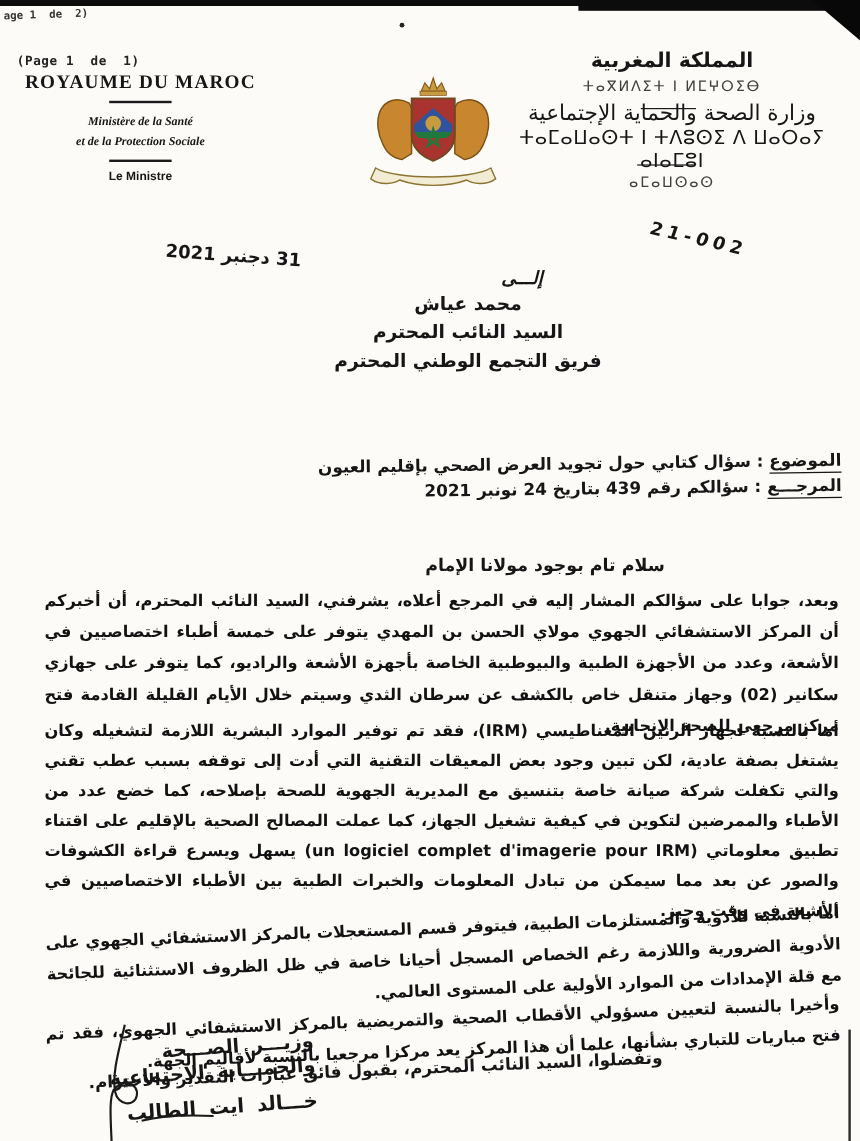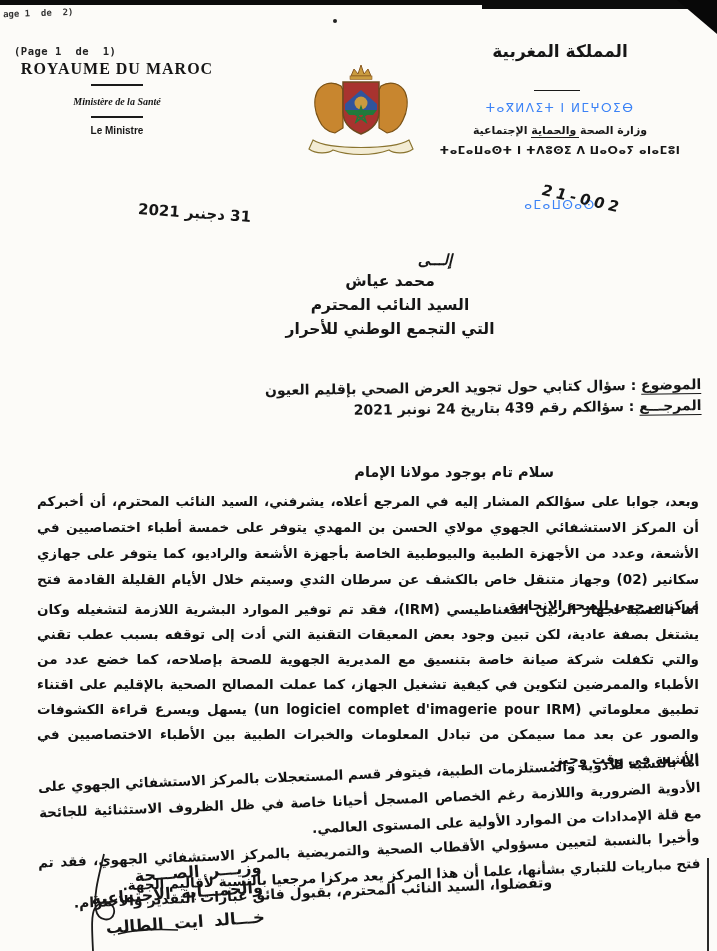--- a/index.html
+++ b/index.html
@@ -27,38 +27,38 @@
   .hdr-fr { position:absolute; left:8px; top:60px; width:218px; text-align:center;
     font-family:"Liberation Serif", serif; }
   .hdr-fr .country { font-size:16px; font-weight:bold; letter-spacing:1px; }
   .rule { width:52px; border-top:2.5px solid #1a1a1a; margin:6px auto 7px auto; }
   .hdr-fr .ministry { font-size:10px; font-weight:bold; line-height:17px;font-style:italic; }
   .hdr-fr .minister { font-size:10px; font-weight:bold; font-family:"Liberation Sans", sans-serif; }
 
   
   .hdr-ar { position:absolute; right:12px; top:40px; width:290px; text-align:center; direction:rtl; }
   .hdr-ar .ar1 { font-size:17px; font-weight:bold; line-height:23px; }
-  .hdr-ar .tif { font-size:12px; line-height:19px; letter-spacing:1.5px; color:#3b82f6;margin-top:36px; }
-  .hdr-ar .ar2 { font-size:11px; font-weight:bold; line-height:21px; margin-top:2px; }
-  .hdr-ar .tif2 { font-size:11px; line-height:19px; letter-spacing:.5px;font-weight:bold; }
+  .hdr-ar .tif { font-size:12px; line-height:19px; letter-spacing:1.5px; color:#404040; }
+  .hdr-ar .ar2 { font-size:18px; font-weight:normal; line-height:21px; margin-top:2px; }
+  .hdr-ar .tif2 { font-size:16px; line-height:19px; letter-spacing:.5px; }
   .hdr-ar .ar3 { font-size:14px; font-weight:bold; line-height:20px; margin-top:3px; }
   .tif-underline { position:absolute; height:0; border-top:1.5px solid #1a1a1a; }
 
   
   .emblem { position:absolute; left:299px; top:60px; width:124px; height:98px; }
 
   
   .date-stamp { position:absolute; left:138px; top:204px; direction:rtl;
     font-size:15px; font-weight:bold; letter-spacing:2px; transform:rotate(4deg); }
   .ref-hand { position:absolute; left:541px; top:190px; font-size:15px; font-weight:600;
     letter-spacing:4px; transform:rotate(13deg) skewX(-6deg); }
 
   
   .addressee { position:absolute; left:278px; top:223px; width:224px; text-align:center; direction:rtl; }
-  .addressee .to { font-size:15px; font-weight:bold; font-style:italic; transform:translateX(45px);margin-top:28px; }
+  .addressee .to { font-size:15px; font-weight:bold; font-style:italic; transform:translateX(45px); }
   .addressee .l { font-size:15.5px; font-weight:bold; line-height:24px; }
 
   
   .meta { position:absolute; right:16px; top:374px; width:500px; direction:rtl; text-align:right;
     font-size:14px; font-weight:bold; line-height:21px; transform:rotate(-0.8deg); transform-origin:right top; }
   .meta .lbl { border-bottom:1.8px solid #161616; padding-bottom:1px; }
 
   
   .salutation { position:absolute; right:163px; top:464px; font-size:14.5px; font-weight:bold; direction:rtl; }
   .bodyp { position:absolute; right:18px; width:662px; direction:rtl; text-align:justify;
@@ -89,20 +89,21 @@
   <div class="scan-dot"></div>
   <div class="scan-edge-line"></div>
 
   <div class="pageinfo-top">age 1  de  2)</div>
   <div class="pageinfo">(Page 1  de  1)</div>
 
   <div class="hdr-fr">
     <div class="country">ROYAUME DU MAROC</div>
     <div class="rule"></div>
     <div class="ministry">Ministère de la Santé</div>
+    <div class="ministry">et de la Protection Sociale</div>
     <div class="rule"></div>
     <div class="minister">Le Ministre</div>
   </div>
 
   <div class="emblem">
     <svg viewBox="0 0 124 98" width="124" height="98">
       <path d="M52 16 l3 -7 4 5 3 -9 3 9 4 -5 3 7 z" fill="#c99b3f" stroke="#8a5a22" stroke-width="1"></path>
       <rect x="51" y="16" width="22" height="3.5" fill="#c99b3f" stroke="#8a5a22" stroke-width="0.6"></rect>
       <path d="M42 26 c-10 -6 -20 -2 -24 6 c-4 9 -2 20 2 28 c3 7 9 12 16 13 l8 -5 v-38 z" fill="#c8862f" stroke="#7a5216" stroke-width="1.2"></path>
       <path d="M82 26 c10 -6 20 -2 24 6 c4 9 2 20 -2 28 c-3 7 -9 12 -16 13 l-8 -5 v-38 z" fill="#c8862f" stroke="#7a5216" stroke-width="1.2"></path>
@@ -125,21 +126,21 @@
   <div class="tif-underline" style="left:534px; top:90px; width:46px;"></div>
   <div class="tif-underline" style="left:531px; top:137px; width:48px;"></div>
 
   <div class="date-stamp" lang="ar">31 دجنبر 2021</div>
   <div class="ref-hand">21-002</div>
 
   <div class="addressee" lang="ar">
     <div class="to">إلـــى</div>
     <div class="l">محمد عياش</div>
     <div class="l">السيد النائب المحترم</div>
-    <div class="l">التي التجمع الوطني للأحرار</div>
+    <div class="l">فريق التجمع الوطني المحترم</div>
   </div>
 
   <div class="meta" lang="ar">
     <div><span class="lbl">الموضوع</span><span> : سؤال كتابي حول تجويد العرض الصحي بإقليم العيون</span></div>
     <div><span class="lbl">المرجـــع</span><span> : سؤالكم رقم 439 بتاريخ 24 نونبر 2021</span></div>
   </div>
 
   <div class="salutation" lang="ar">سلام تام بوجود مولانا الإمام</div>
   <p class="bodyp p1" lang="ar">وبعد، جوابا على سؤالكم المشار إليه في المرجع أعلاه، يشرفني، السيد النائب المحترم، أن أخبركم أن المركز الاستشفائي الجهوي مولاي الحسن بن المهدي يتوفر على خمسة أطباء اختصاصيين في الأشعة، وعدد من الأجهزة الطبية والبيوطبية الخاصة بأجهزة الأشعة والراديو، كما يتوفر على جهازي سكانير (02) وجهاز متنقل خاص بالكشف عن سرطان الثدي وسيتم خلال الأيام القليلة القادمة فتح مركز مرجعي للصحة الإنجابية.</p>
   <p class="bodyp p2" lang="ar">أما بالنسبة لجهاز الرنين المغناطيسي (IRM)، فقد تم توفير الموارد البشرية اللازمة لتشغيله وكان يشتغل بصفة عادية، لكن تبين وجود بعض المعيقات التقنية التي أدت إلى توقفه بسبب عطب تقني والتي تكفلت شركة صيانة خاصة بتنسيق مع المديرية الجهوية للصحة بإصلاحه، كما خضع عدد من الأطباء والممرضين لتكوين في كيفية تشغيل الجهاز، كما عملت المصالح الصحية بالإقليم على اقتناء تطبيق معلوماتي (un logiciel complet d'imagerie pour IRM) يسهل ويسرع قراءة الكشوفات والصور عن بعد مما سيمكن من تبادل المعلومات والخبرات الطبية بين الأطباء الاختصاصيين في الأشعة في وقت وجيز.</p>

